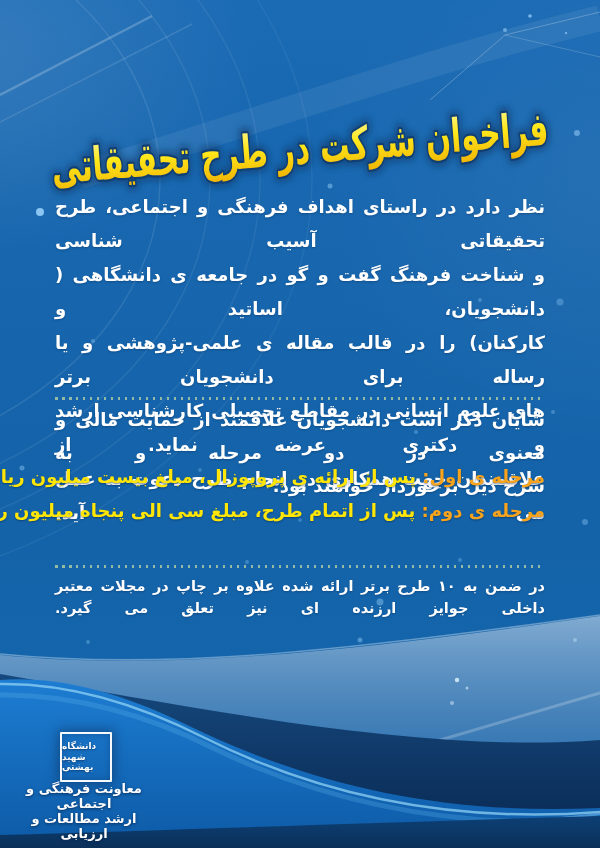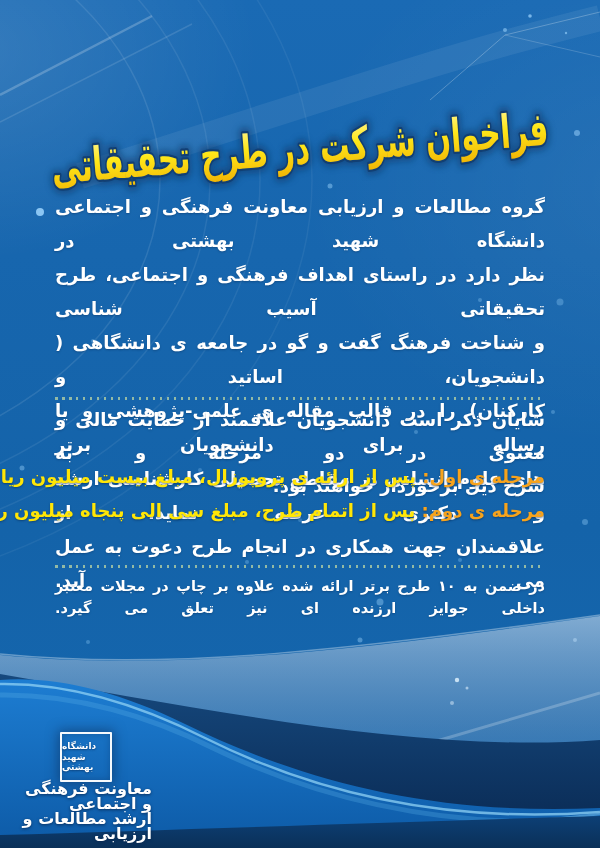--- a/index.html
+++ b/index.html
@@ -43,22 +43,22 @@
   .note-line{font-size:14.5px; line-height:22px;}
   .logo-box{
     position:absolute; left:60px; top:732px; width:48px; height:46px;
     border:2px solid rgba(255,255,255,.96); border-radius:1px;
     box-shadow:0 0 12px 2px rgba(12,45,90,.55), inset 0 0 6px rgba(12,45,90,.35);
     display:flex; flex-direction:column; align-items:flex-end; justify-content:center;
     color:#fff; font-size:9px; font-weight:700; line-height:10.5px; text-align:center;
     text-shadow:0 1px 2px rgba(10,40,80,.6);
   }
   .logo-captions{
-    position:absolute; left:16px; top:781px; width:136px; text-align:right;
-    color:#fff; font-size:16px; font-weight:700; line-height:15px;
+    position:absolute; left:16px; top:781px; width:136px; text-align:center;
+    color:#fff; font-size:13px; font-weight:700; line-height:15px;
     text-shadow:0 1px 3px rgba(8,38,78,.85);
   }
 </style>
 </head>
 <body>
 
 <div class="poster">
 
   <svg class="bg-top" width="600" height="700" viewBox="0 0 600 700" aria-hidden="true">
     <g fill="none">
@@ -144,21 +144,20 @@
     </defs>
     <g transform="rotate(-4.5 300 115)">
       <text class="title-text" x="300" y="128" text-anchor="middle" textLength="498" lengthAdjust="spacingAndGlyphs" fill="#0f3b6d" stroke="#0f3b6d" stroke-width="12" stroke-linejoin="round" opacity=".55" filter="url(#blurT)">فراخوان شرکت در طرح تحقیقاتی</text>
       <text class="title-text" x="300" y="128" text-anchor="middle" textLength="498" lengthAdjust="spacingAndGlyphs" fill="url(#gTitle)" stroke="#123f73" stroke-width="4.5" stroke-linejoin="round" paint-order="stroke">فراخوان شرکت در طرح تحقیقاتی</text>
     </g>
   </svg>
 
   <div class="content">
 
     <div class="block" style="top:190px;">
-      <div class="line stretch">گروه مطالعات و ارزیابی معاونت فرهنگی و اجتماعی دانشگاه شهید بهشتی در</div>
       <div class="line stretch"><span>نظر دارد در راستای اهداف فرهنگی و اجتماعی، </span><span class="xb">طرح تحقیقاتی آسیب شناسی</span></div>
       <div class="line stretch">و شناخت فرهنگ گفت و گو در جامعه ی دانشگاهی ( دانشجویان، اساتید و</div>
       <div class="line stretch">کارکنان) را در قالب مقاله ی علمی-پژوهشی و یا رساله برای دانشجویان برتر</div>
       <div class="line stretch">های علوم انسانی در مقاطع تحصیلی کارشناسی ارشد و دکتری عرضه نماید. از</div>
       <div class="line stretch">علاقمندان جهت همکاری در انجام طرح دعوت به عمل می آید.</div>
     </div>
 
     <div class="sep" style="top:397px;"></div>
 
     <div class="block" style="top:403px;">

